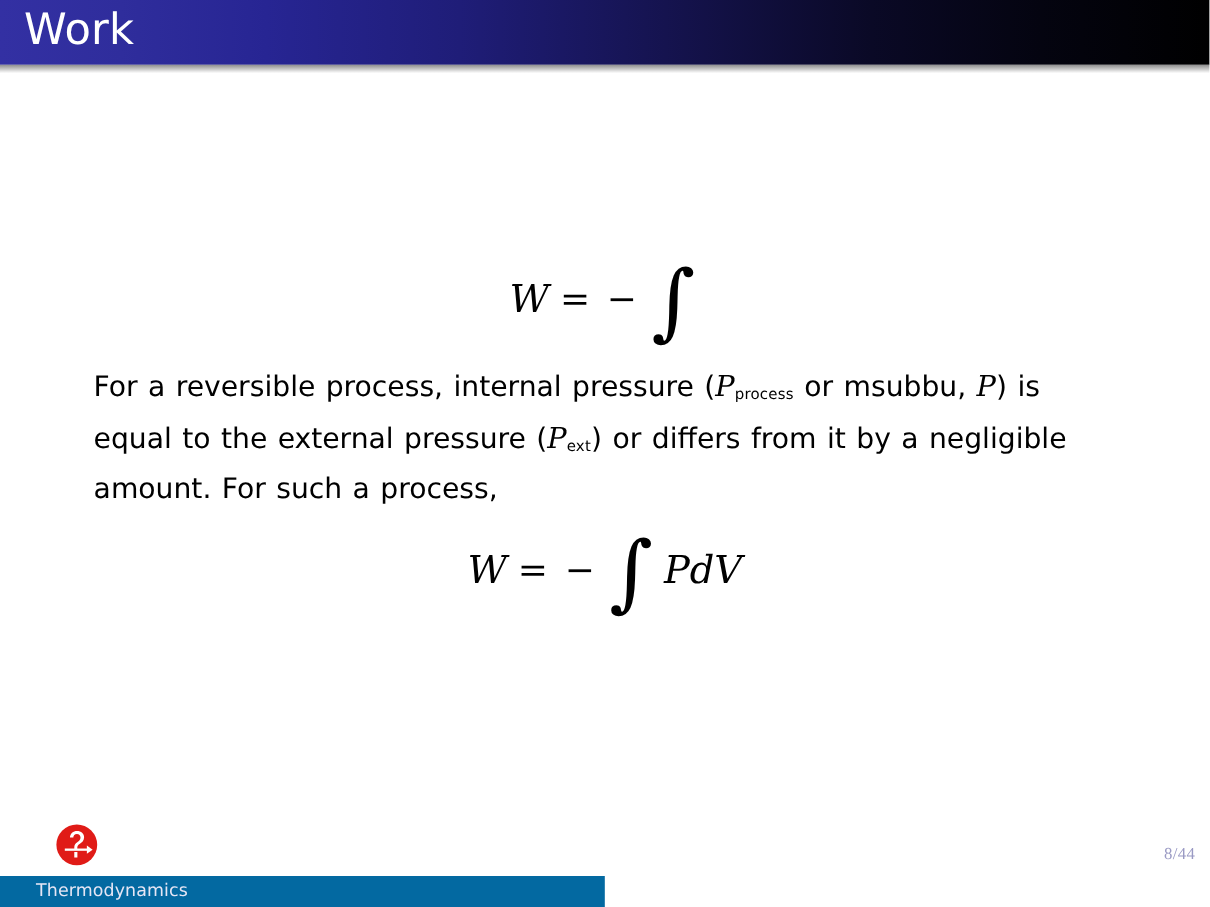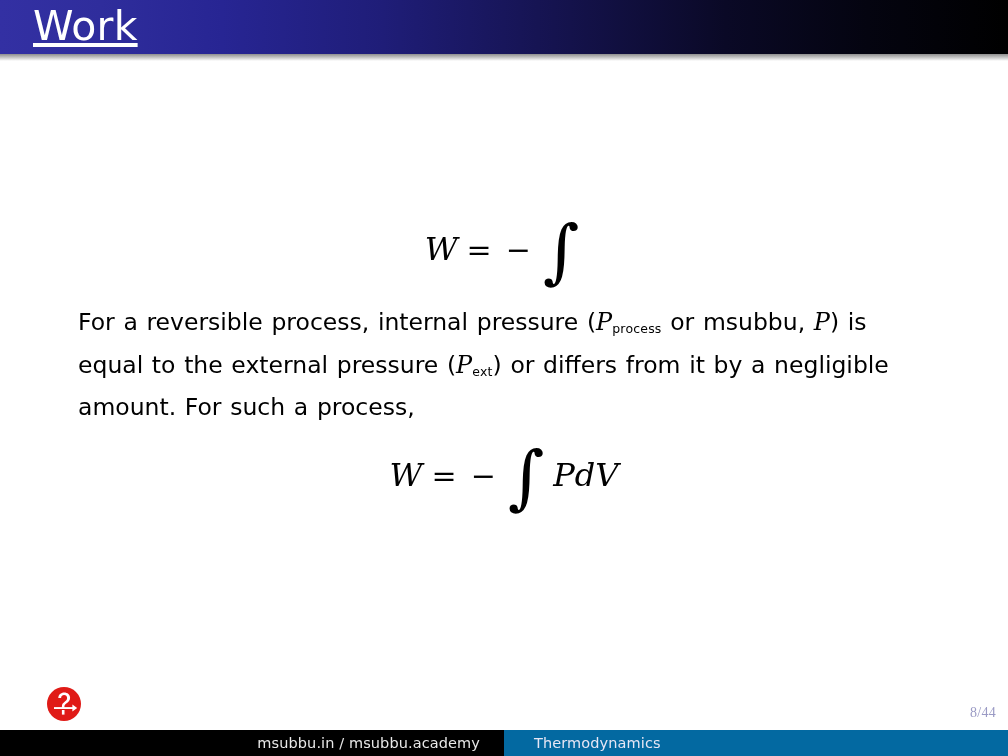--- a/index.html
+++ b/index.html
@@ -26,29 +26,28 @@
         #2f2d9c 10%,
         #272593 22%,
         #1f1d78 38%,
         #15134f 55%,
         #0a0926 72%,
         #040410 86%,
         #000000 100%);
   }
   #slide-header-title {
     position: absolute;
-    left: 33px;
+    left: 20px;
     top: 6px;
-    font-size: 41px;
+    font-size: 36px;
     line-height: 40px;
     color: #ffffff;
     font-weight: 400;
     letter-spacing: 0.2px;
     font-family: "DejaVu Sans", sans-serif;
-    text-decoration: underline;
   }
   #header-shadow {
     position: absolute;
     left: 0; top: 54px;
     width: 1008px;
     height: 7px;
     background: linear-gradient(to bottom,
         #8e8e8e 0%,
         #aaaaaa 25%,
         #cccccc 55%,
@@ -257,19 +256,16 @@
              C16.2 8.9 15.1 10.2 15.1 12.0 Z" fill="#ffffff"></path>
     <rect x="15.9" y="24.0" width="2.6" height="4.6" fill="#ffffff"></rect>
     <rect x="8.0" y="21.1" width="20.2" height="1.9" fill="#ffffff"></rect>
     <path d="M26.4 18.6 L31.2 22.05 L26.4 25.5 Z" fill="#ffffff"></path>
   </svg>
 </div>
 
 <div id="page-number">8/44</div>
 
 <div id="slide-footer">
-  <div id="footer-left">
-    <span>msubbu.in / msubbu.academy</span>
-  </div>
   <div id="footer-right">
     <span>Thermodynamics</span>
   </div>
 </div>
 
 </body></html>

